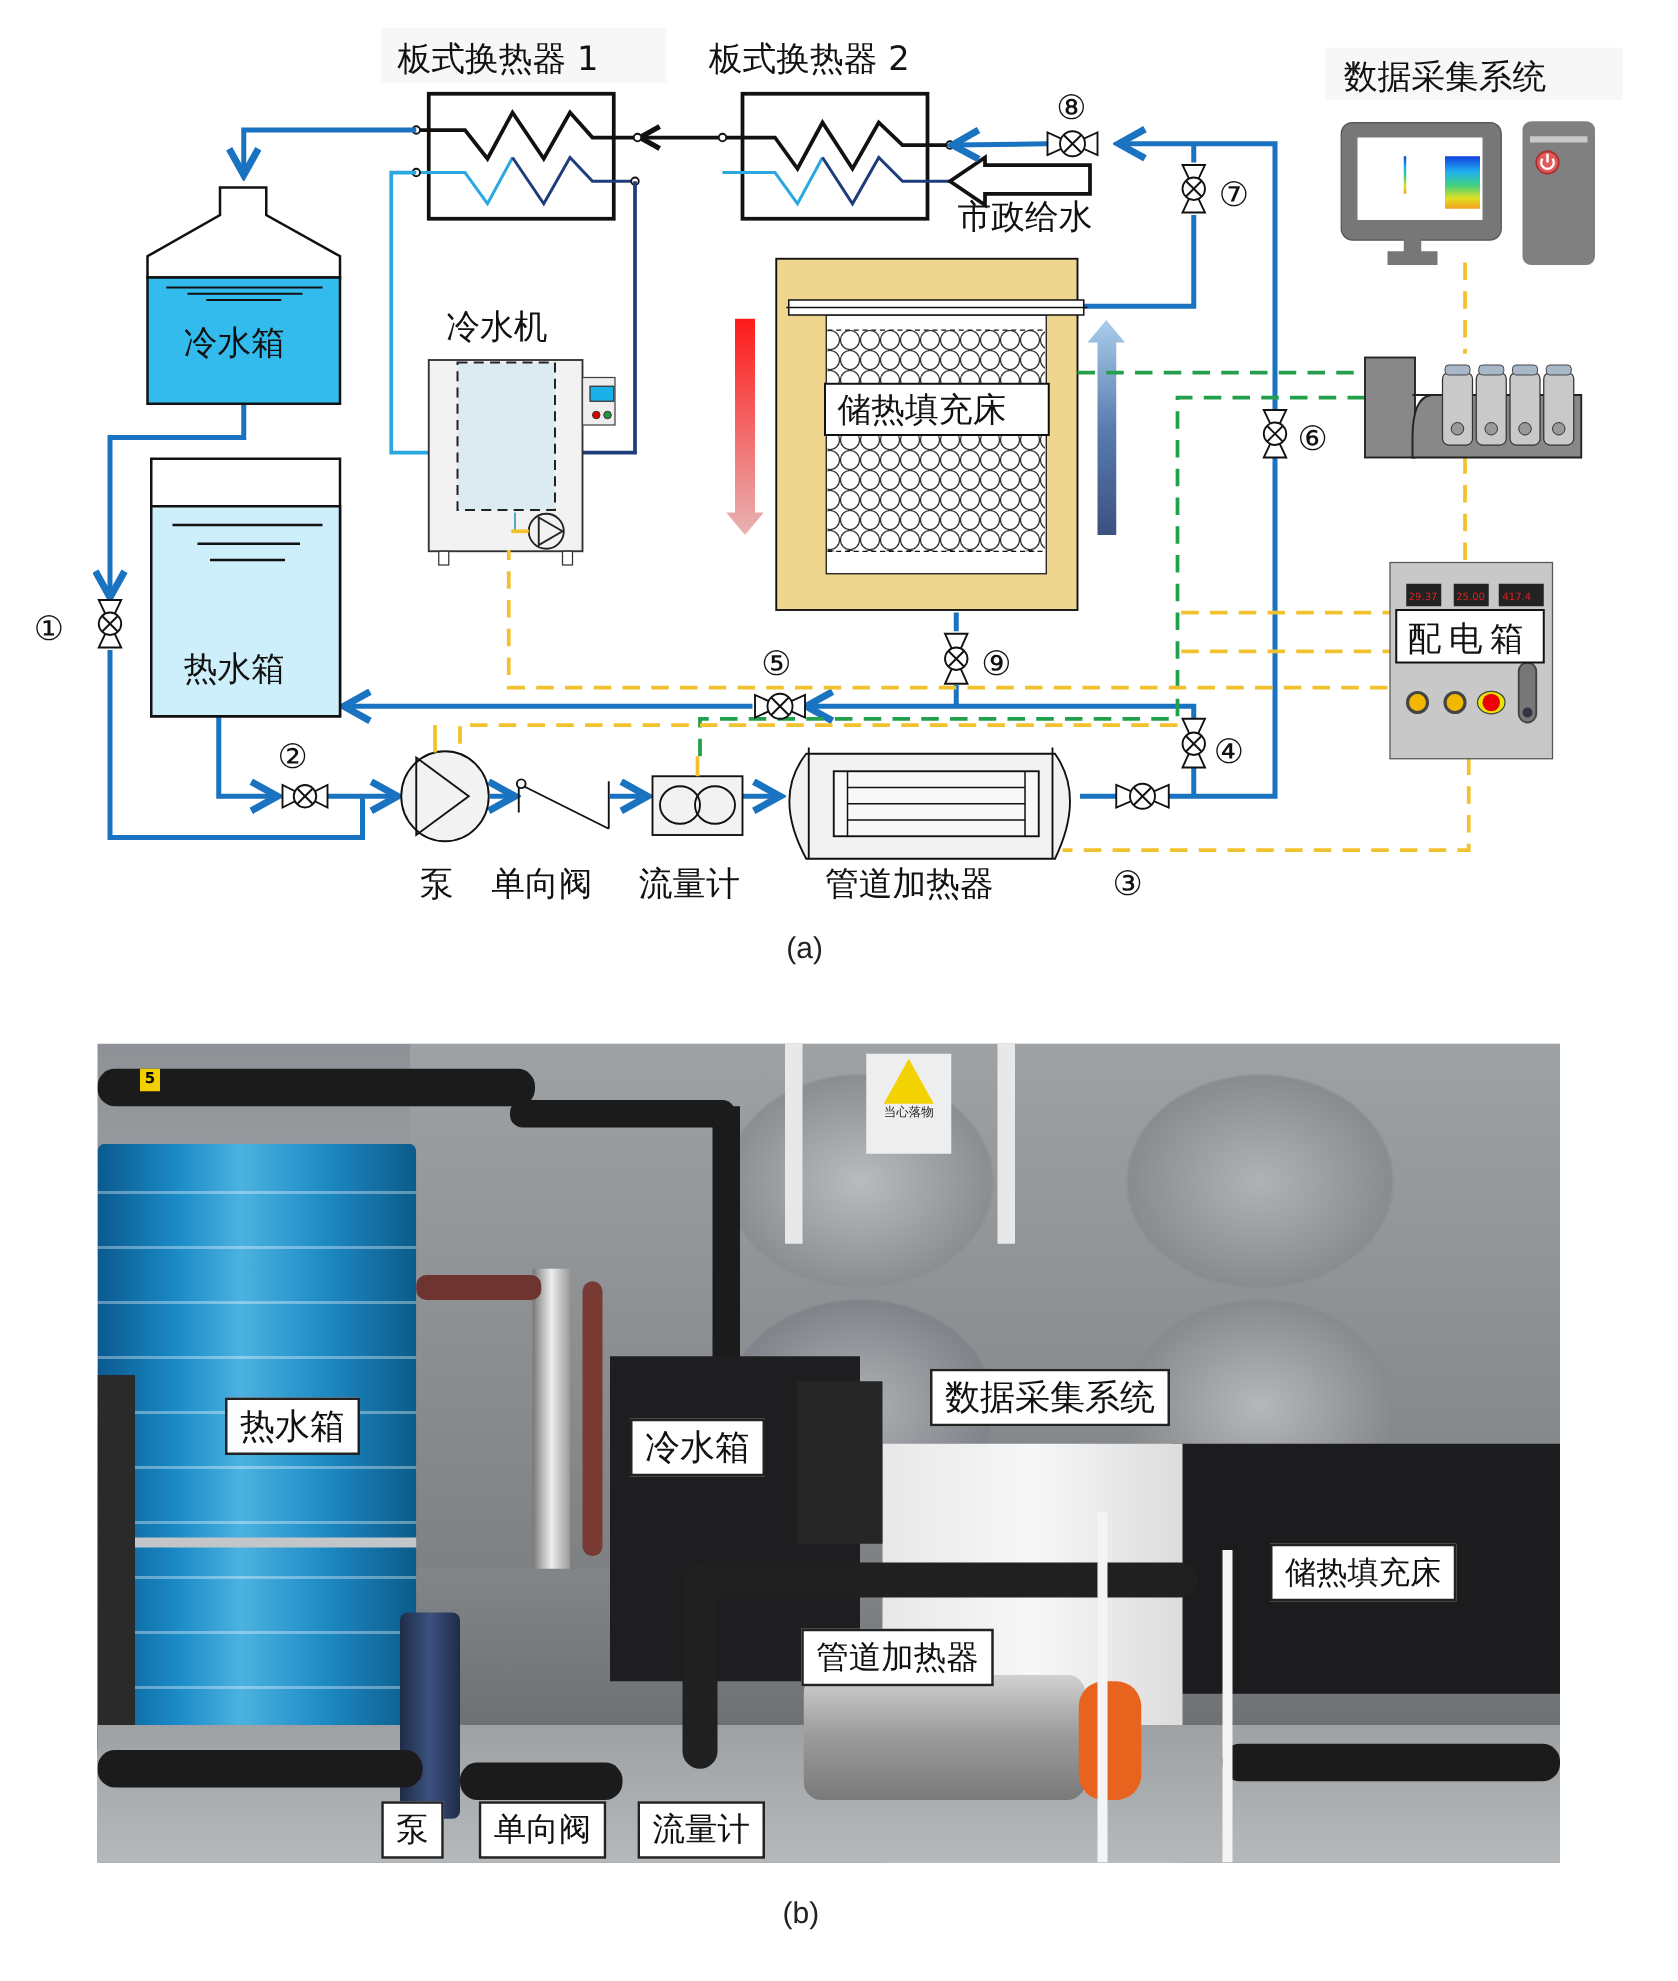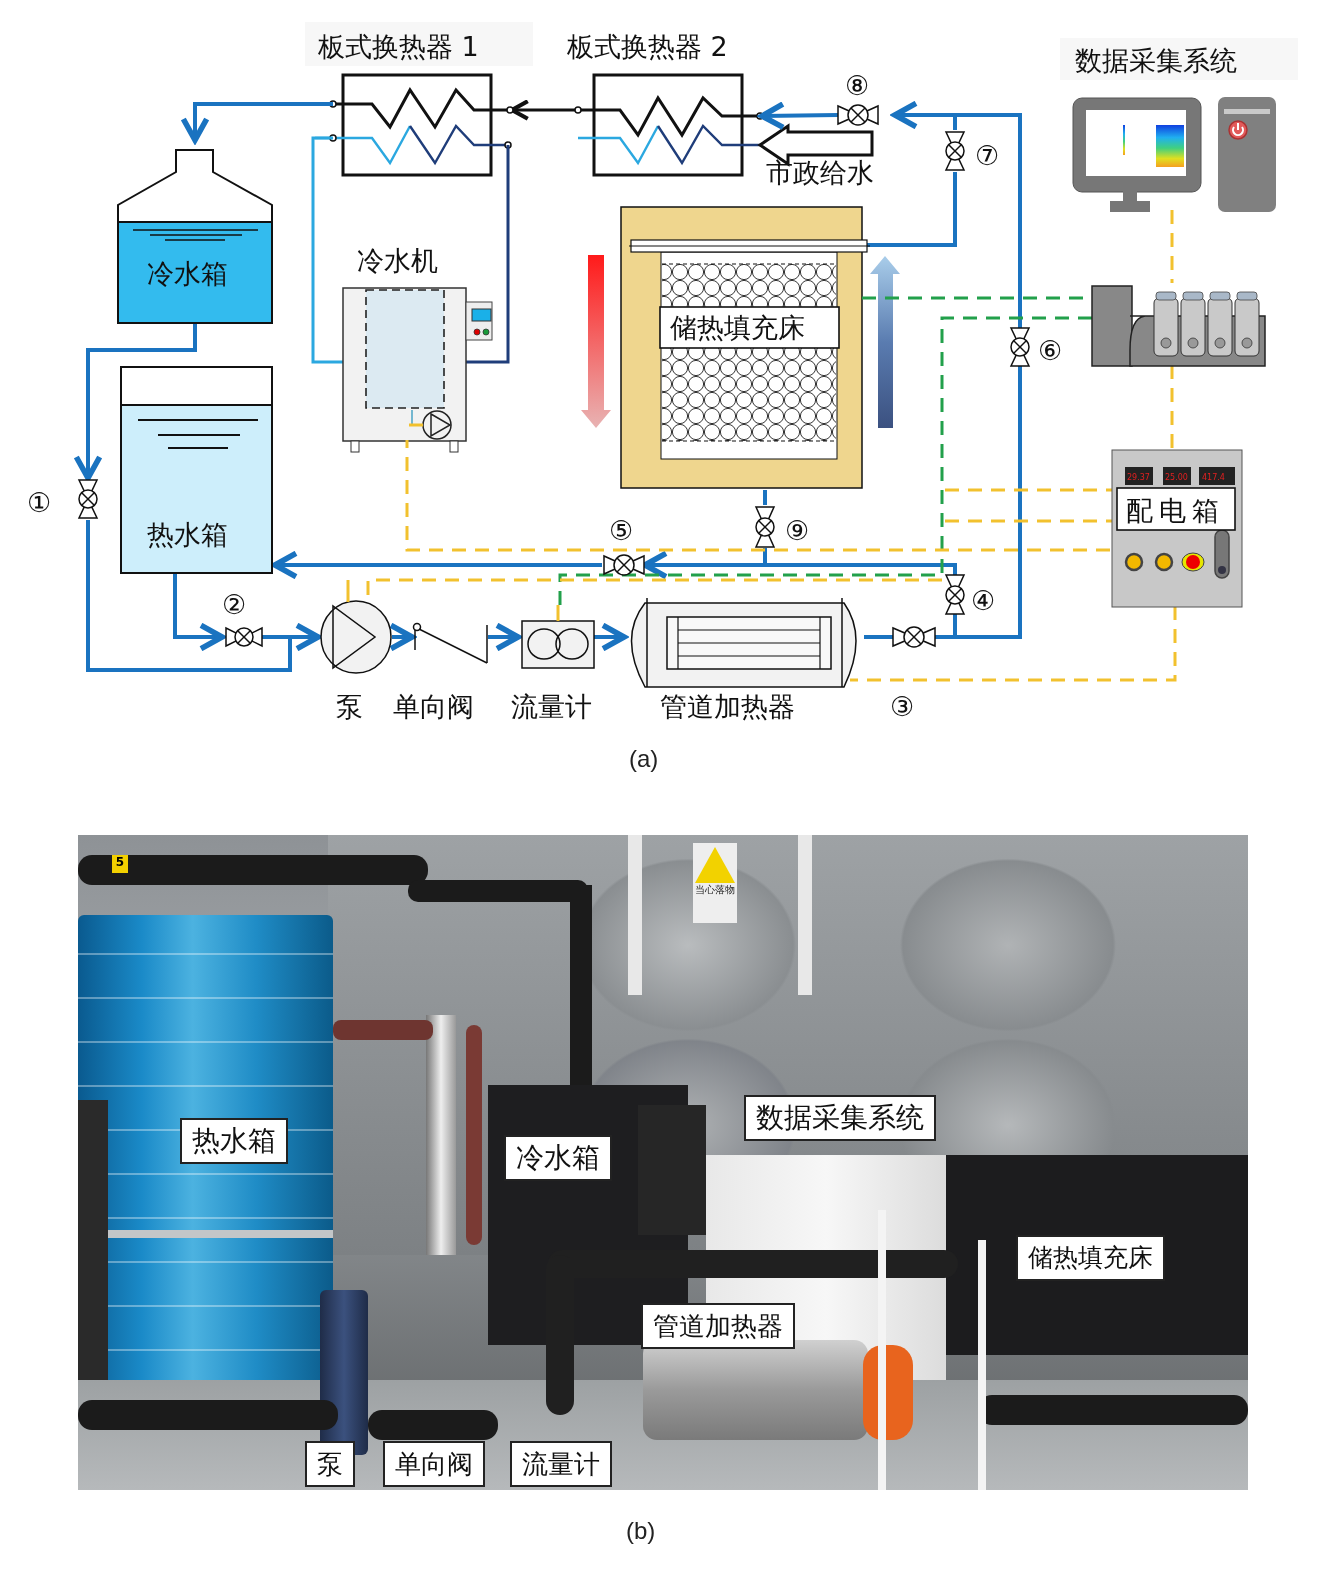--- a/index.html
+++ b/index.html
@@ -348,21 +348,21 @@
 
 <div id="photo">
 
   <div style="position:absolute; left:250px; top:0; width:920px; height:420px; background:
       radial-gradient(ellipse 150px 120px at 360px 110px, #b9bcbe 0%, #8a8e91 70%, transparent 72%),
       radial-gradient(ellipse 150px 120px at 680px 110px, #b0b3b5 0%, #888c8f 70%, transparent 72%),
       radial-gradient(ellipse 150px 120px at 360px 290px, #aeb1b3 0%, #80848a 70%, transparent 72%),
       radial-gradient(ellipse 150px 120px at 680px 290px, #b5b8ba 0%, #878b8e 70%, transparent 72%),
       linear-gradient(180deg,#9ea2a5,#7d8184);"></div>
 
-  <div style="position:absolute; left:615px; top:8px; width:44px; height:80px; background:#eee;">
+  <div style="position:absolute; left:615px; top:8px; width:68px; height:80px; background:#eee;">
     <div style="margin:4px auto 0; width:0; height:0; border-left:20px solid transparent; border-right:20px solid transparent; border-bottom:36px solid #f2d200;"></div>
     <div style="font-size:10px; text-align:center; color:#222; font-family:'DejaVu Sans',sans-serif;">当心落物</div>
   </div>
 
   <div style="position:absolute; left:0; top:20px; width:350px; height:30px; background:#1b1b1b; border-radius:14px;"></div>
   <div style="position:absolute; left:330px; top:45px; width:180px; height:22px; background:#1b1b1b; border-radius:10px;"></div>
   <div style="position:absolute; left:492px; top:50px; width:22px; height:230px; background:#1b1b1b;"></div>
   <div style="position:absolute; left:34px; top:20px; width:16px; height:18px; background:#f2d000; font:bold 12px 'DejaVu Sans',sans-serif; text-align:center;">5</div>
 
   <div style="position:absolute; left:550px; top:0; width:14px; height:160px; background:#e8e8e8;"></div>

